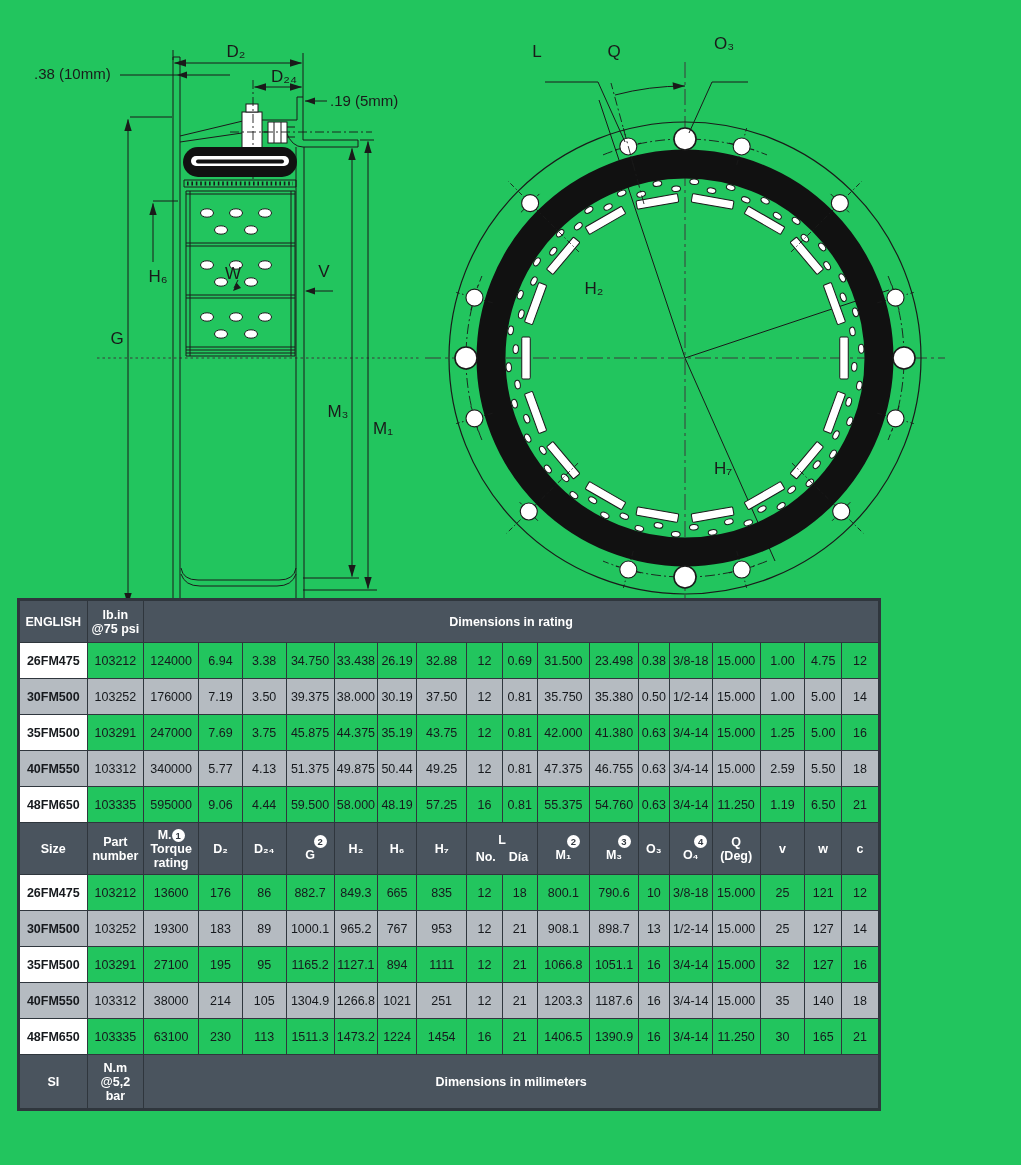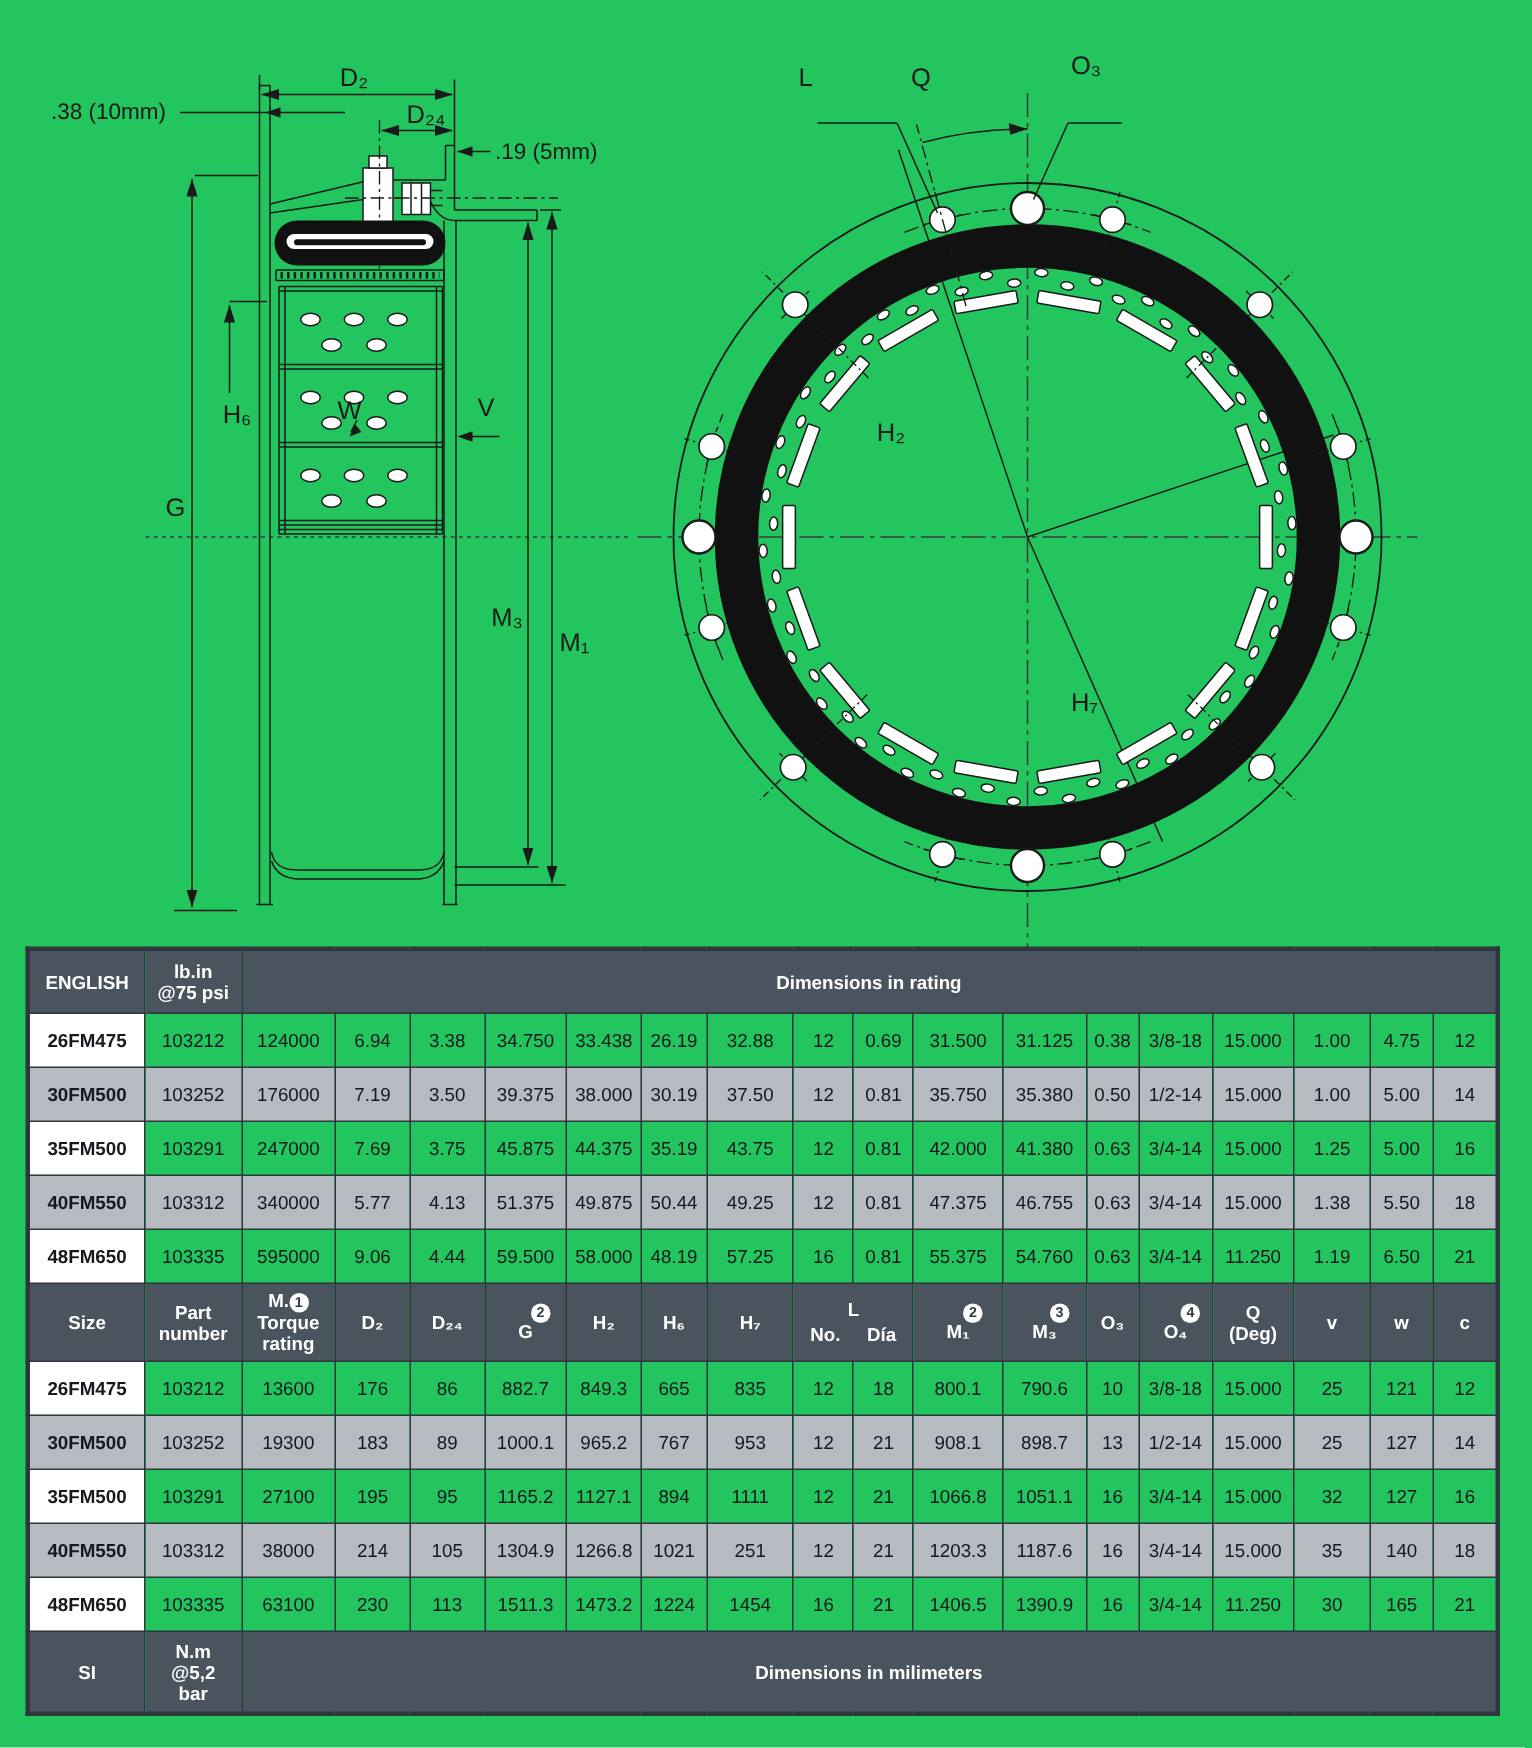--- a/index.html
+++ b/index.html
@@ -3,21 +3,21 @@
 <meta charset="utf-8">
 <style>
   html,body{margin:0;padding:0;background:#fff;}
   .page{position:relative;width:1021px;height:1165px;background:#22c55e;
         font-family:"Liberation Sans",sans-serif;overflow:hidden;}
   svg.drawing{position:absolute;left:0;top:0;}
   svg text{font-family:"Liberation Sans",sans-serif;fill:#1a1a1a;}
   .lbl{font-size:17px;}
   .note{font-size:15px;}
 
-  table.dim{position:absolute;left:17px;top:631px;width:983px;
+  table.dim{position:absolute;left:17px;top:598px;width:864px;
             border-collapse:collapse;table-layout:fixed;font-size:12.5px;
             color:#16191d;border:3px solid var(--border,#2f363d);}
   .dim th,.dim td{border:1.5px solid var(--border,#2f363d);text-align:center;
             vertical-align:middle;padding:1px 2px;font-weight:normal;overflow:hidden;}
   .dim .dark{background:var(--header-bg,#4a545e);color:#fff;font-weight:bold;}
   .dim tr.band-en{height:43px;}
   .dim tr.band-si{height:55px;}
   .dim tr.mid{height:52px;}
   .dim tr.data{height:36px;}
   .dim tr.data th{font-weight:bold;background:#fff;}
@@ -366,21 +366,21 @@
           <td>124000</td>
           <td>6.94</td>
           <td>3.38</td>
           <td>34.750</td>
           <td>33.438</td>
           <td>26.19</td>
           <td>32.88</td>
           <td>12</td>
           <td>0.69</td>
           <td>31.500</td>
-          <td>31.125</td>
+          <td>23.498</td>
           <td>0.38</td>
           <td>3/8-18</td>
           <td>15.000</td>
           <td>1.00</td>
           <td>4.75</td>
           <td>12</td>
         </tr>
         <tr class="data alt">
           <th>30FM500</th>
           <td>103252</td>
@@ -433,21 +433,21 @@
           <td>49.875</td>
           <td>50.44</td>
           <td>49.25</td>
           <td>12</td>
           <td>0.81</td>
           <td>47.375</td>
           <td>46.755</td>
           <td>0.63</td>
           <td>3/4-14</td>
           <td>15.000</td>
-          <td>1.38</td>
+          <td>2.59</td>
           <td>5.50</td>
           <td>18</td>
         </tr>
         <tr class="data">
           <th>48FM650</th>
           <td>103335</td>
           <td>595000</td>
           <td>9.06</td>
           <td>4.44</td>
           <td>59.500</td>

